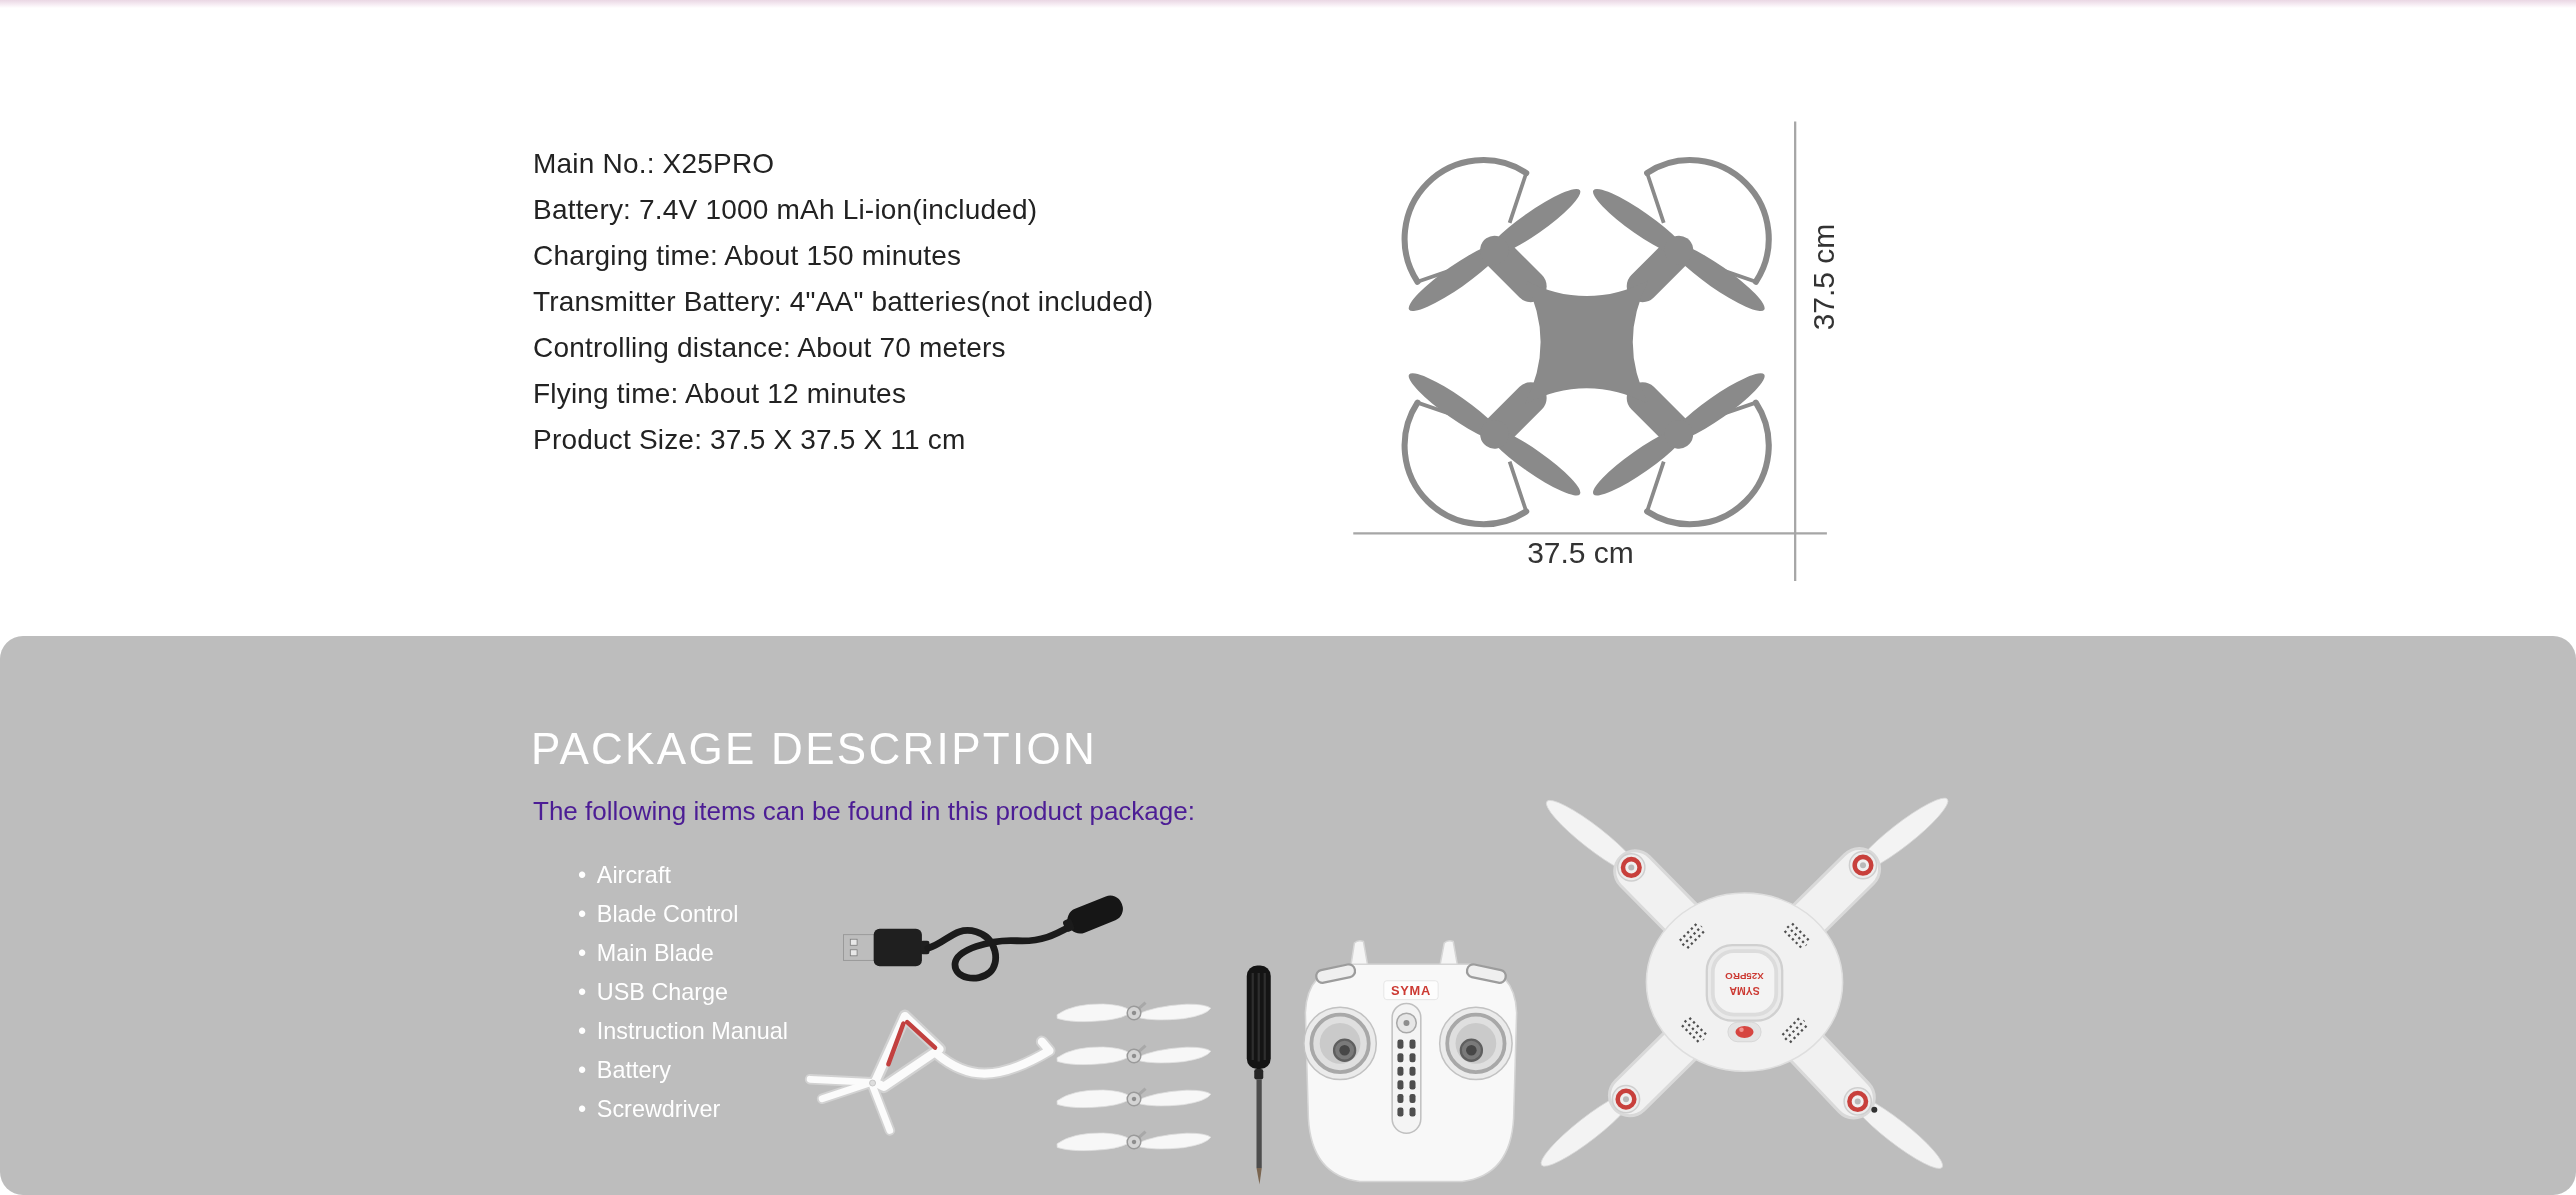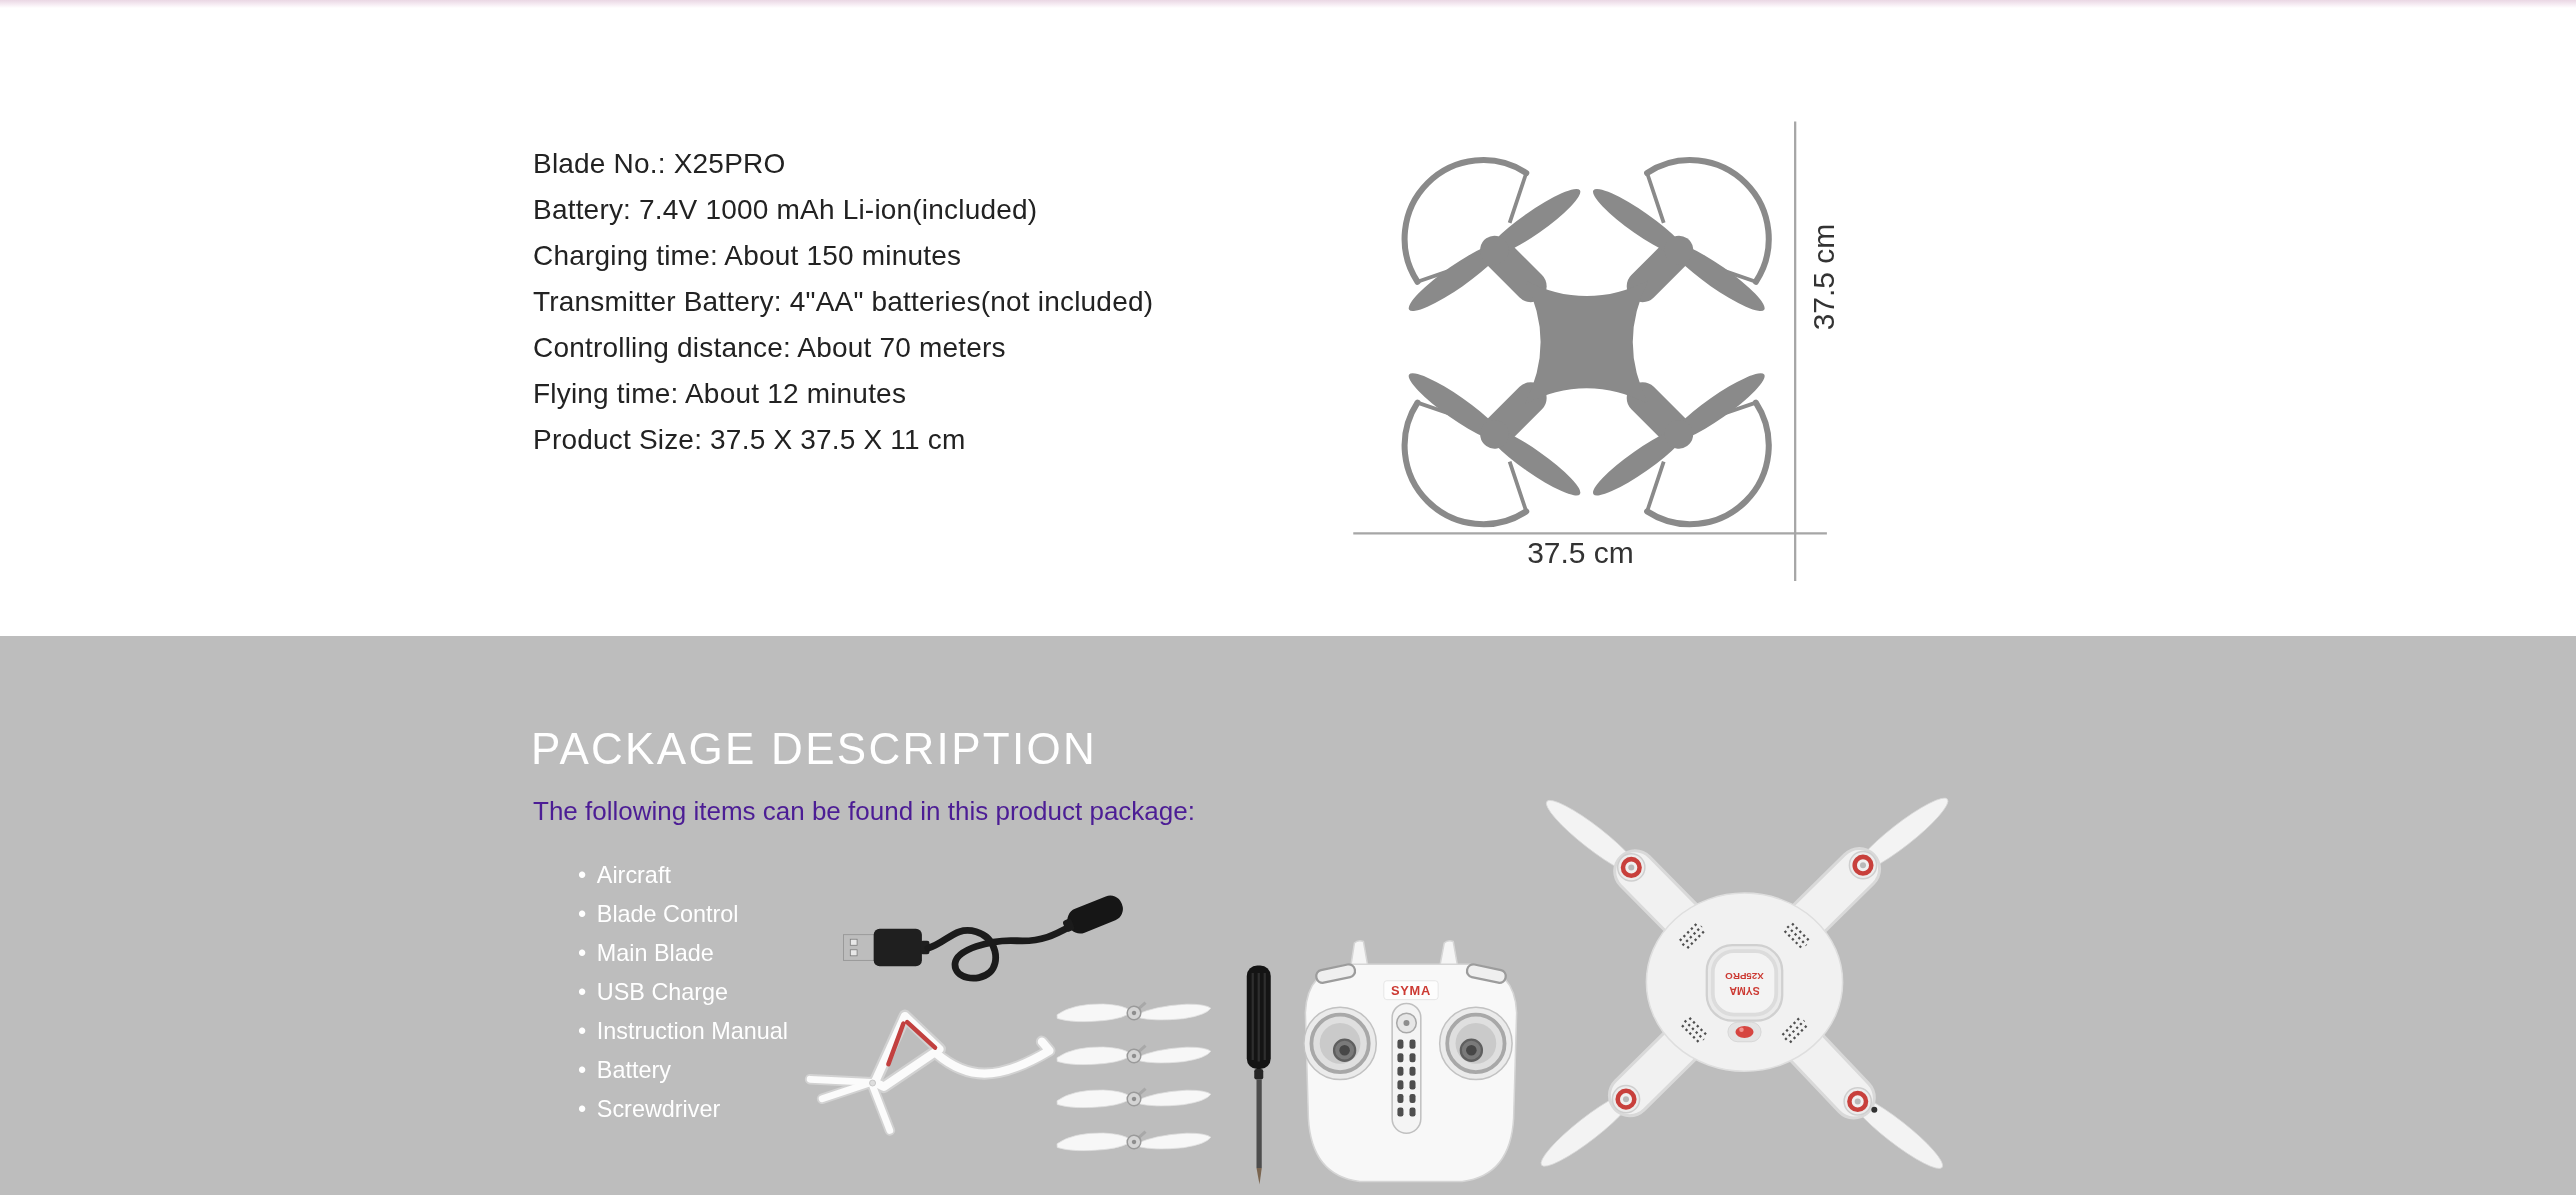--- a/index.html
+++ b/index.html
@@ -22,21 +22,21 @@
   .dim-label-h{
     position:absolute;left:1505px;top:528px;width:151px;text-align:center;
     font-size:30px;color:#333333;
   }
   .dim-label-v{
     position:absolute;left:1761px;top:254px;width:121px;height:30px;text-align:center;
     font-size:30px;color:#333333;transform:rotate(-90deg);
   }
   
   .package-section{
-    position:absolute;left:0;top:636px;width:2576px;height:559px;background:#bdbdbd;
+    position:absolute;left:0;top:636px;width:2576px;height:559px;background:#bdbdbd;border-radius:23px;
   }
   .package-title{
     position:absolute;left:531px;top:88px;
     font-size:44px;font-weight:300;letter-spacing:2.3px;color:#ffffff;white-space:nowrap;
   }
   .package-subtitle{
     position:absolute;left:533px;top:160px;
     font-size:26px;color:#4c1d95;white-space:nowrap;
   }
   .package-items{position:absolute;left:533px;top:220px;list-style:none;margin:0;padding:0;}
@@ -48,21 +48,21 @@
   svg{display:block;}
 </style>
 </head>
 <body>
 
 <div class="top-accent"></div>
 
 <div class="spec-section">
 
   <div class="spec-list">
-    <div class="spec-line">Blade No.: X25PRO</div>
+    <div class="spec-line">Main No.: X25PRO</div>
     <div class="spec-line">Battery: 7.4V 1000 mAh Li-ion(included)</div>
     <div class="spec-line">Charging time: About 150 minutes</div>
     <div class="spec-line">Transmitter Battery: 4"AA" batteries(not included)</div>
     <div class="spec-line">Controlling distance: About 70 meters</div>
     <div class="spec-line">Flying time: About 12 minutes</div>
     <div class="spec-line">Product Size: 37.5 X 37.5 X 11 cm</div>
   </div>
 
   <div class="diagram-wrap">
     <svg width="491" height="476" viewBox="0 0 650 630">

